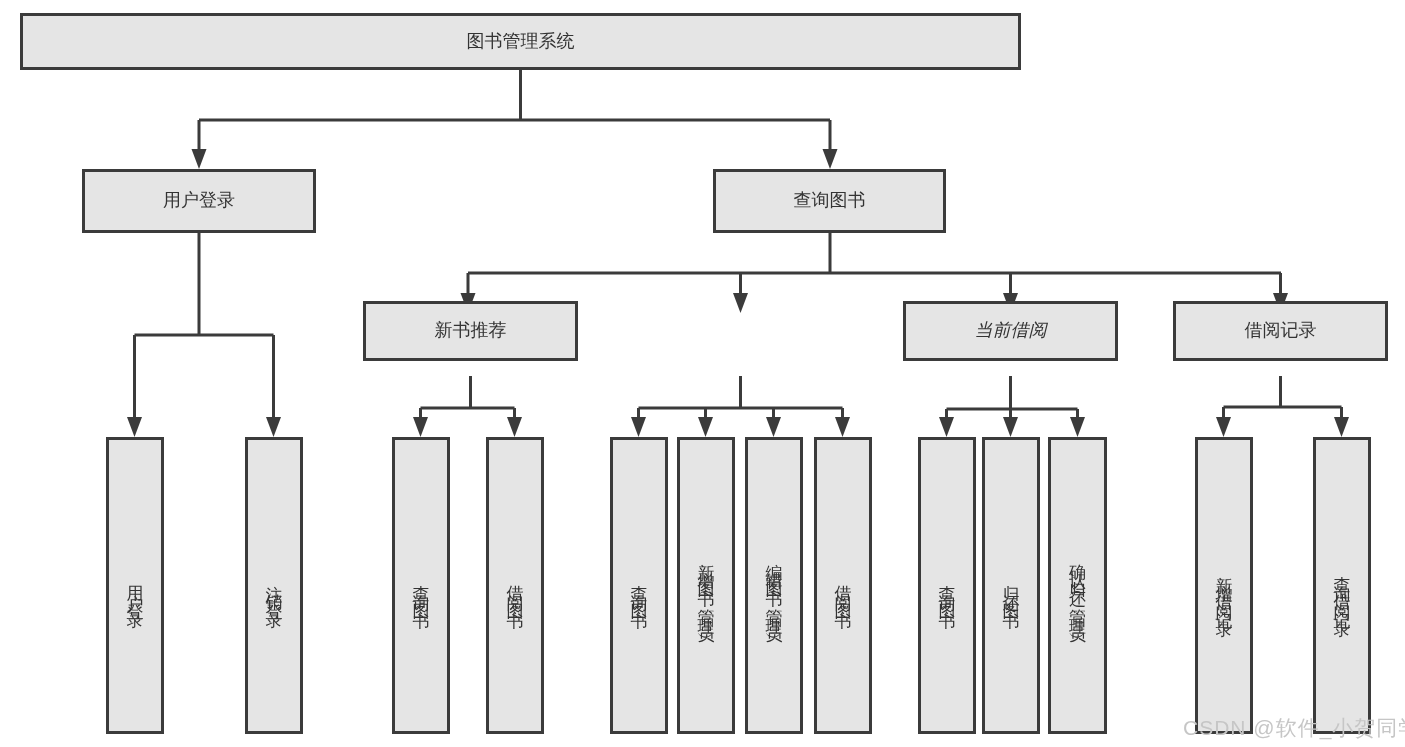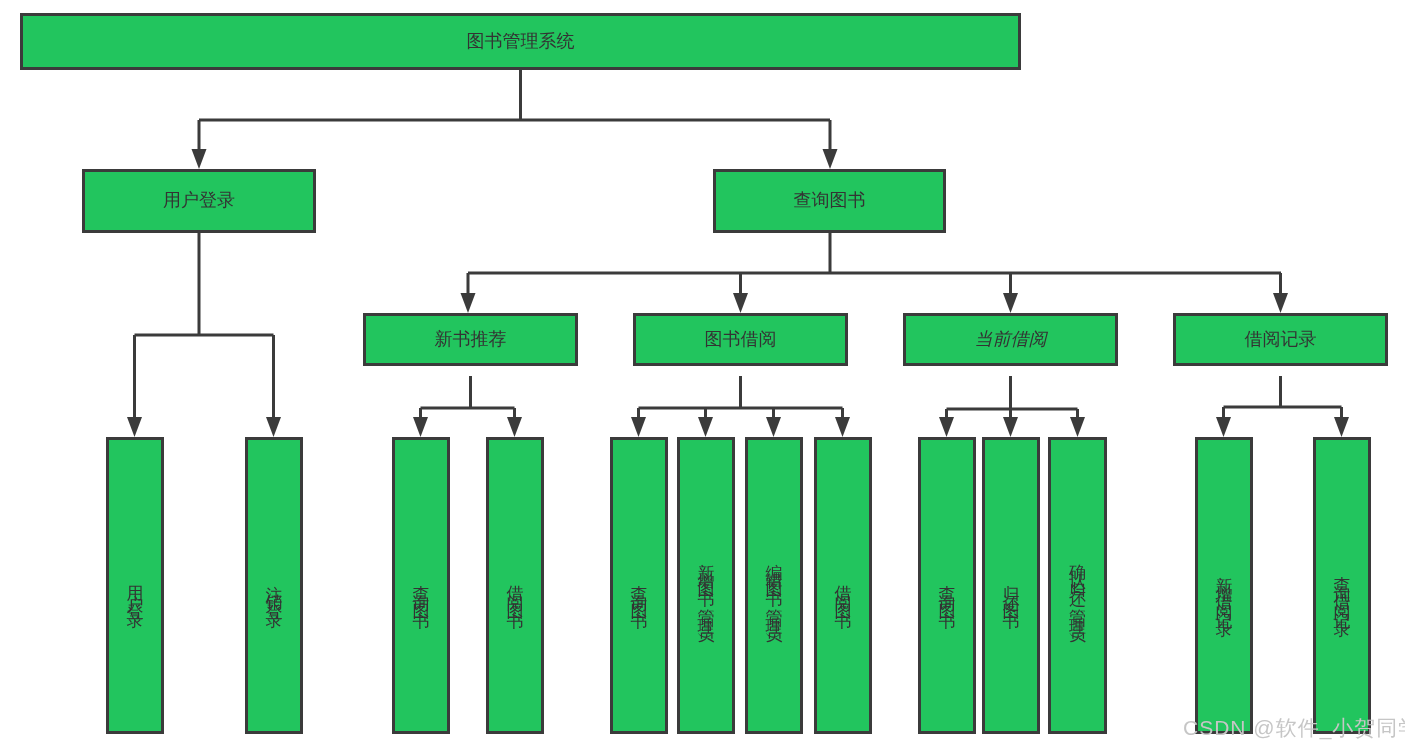--- a/index.html
+++ b/index.html
@@ -18,30 +18,30 @@
     color:var(--text);
   }
   #connectors{
     position:absolute;left:0;top:0;width:1405px;height:747px;
   }
   #connectors path{stroke:var(--line);stroke-width:3;fill:none;}
   #connectors polygon{fill:var(--line);stroke:none;}
   .box{
     position:absolute;
     box-sizing:border-box;
-    background:#22c55e;
+    background:#e5e5e5;
     border:3px solid var(--line);
     display:flex;align-items:center;justify-content:center;
     font-size:18px;line-height:1.2;
     white-space:nowrap;
   }
   .root{left:20px;top:13px;width:1001px;height:57px;}
   .n-user-login{left:82px;top:169px;width:234px;height:64px;}
   .n-book-mgmt{left:713px;top:169px;width:233px;height:64px;}
-  .lvl3{top:313px;width:215px;height:53px;}
+  .lvl3{top:301px;width:215px;height:60px;}
   .n-new-book{left:363px;}
   .n-book-borrow{left:633px;}
   .n-current-borrow{left:903px;font-style:italic;}
   .n-borrow-record{left:1173px;}
   .leaf{
     top:437px;width:58px;height:297px;
     writing-mode:vertical-rl;
     font-size:17px;line-height:1;
     letter-spacing:9px;
   }
@@ -112,23 +112,20 @@
   <div class="box n-user-login">
     <span>用户登录</span>
   </div>
   <div class="box n-book-mgmt">
     <span>查询图书</span>
   </div>
 
   <div class="box lvl3 n-new-book">
     <span>新书推荐</span>
   </div>
-  <div class="box lvl3 n-book-borrow">
-    <span>图书借阅</span>
-  </div>
   <div class="box lvl3 n-current-borrow">
     <span>当前借阅</span>
   </div>
   <div class="box lvl3 n-borrow-record">
     <span>借阅记录</span>
   </div>
 
   <div class="box leaf lf1">
     <span>用户登录</span>
   </div>

